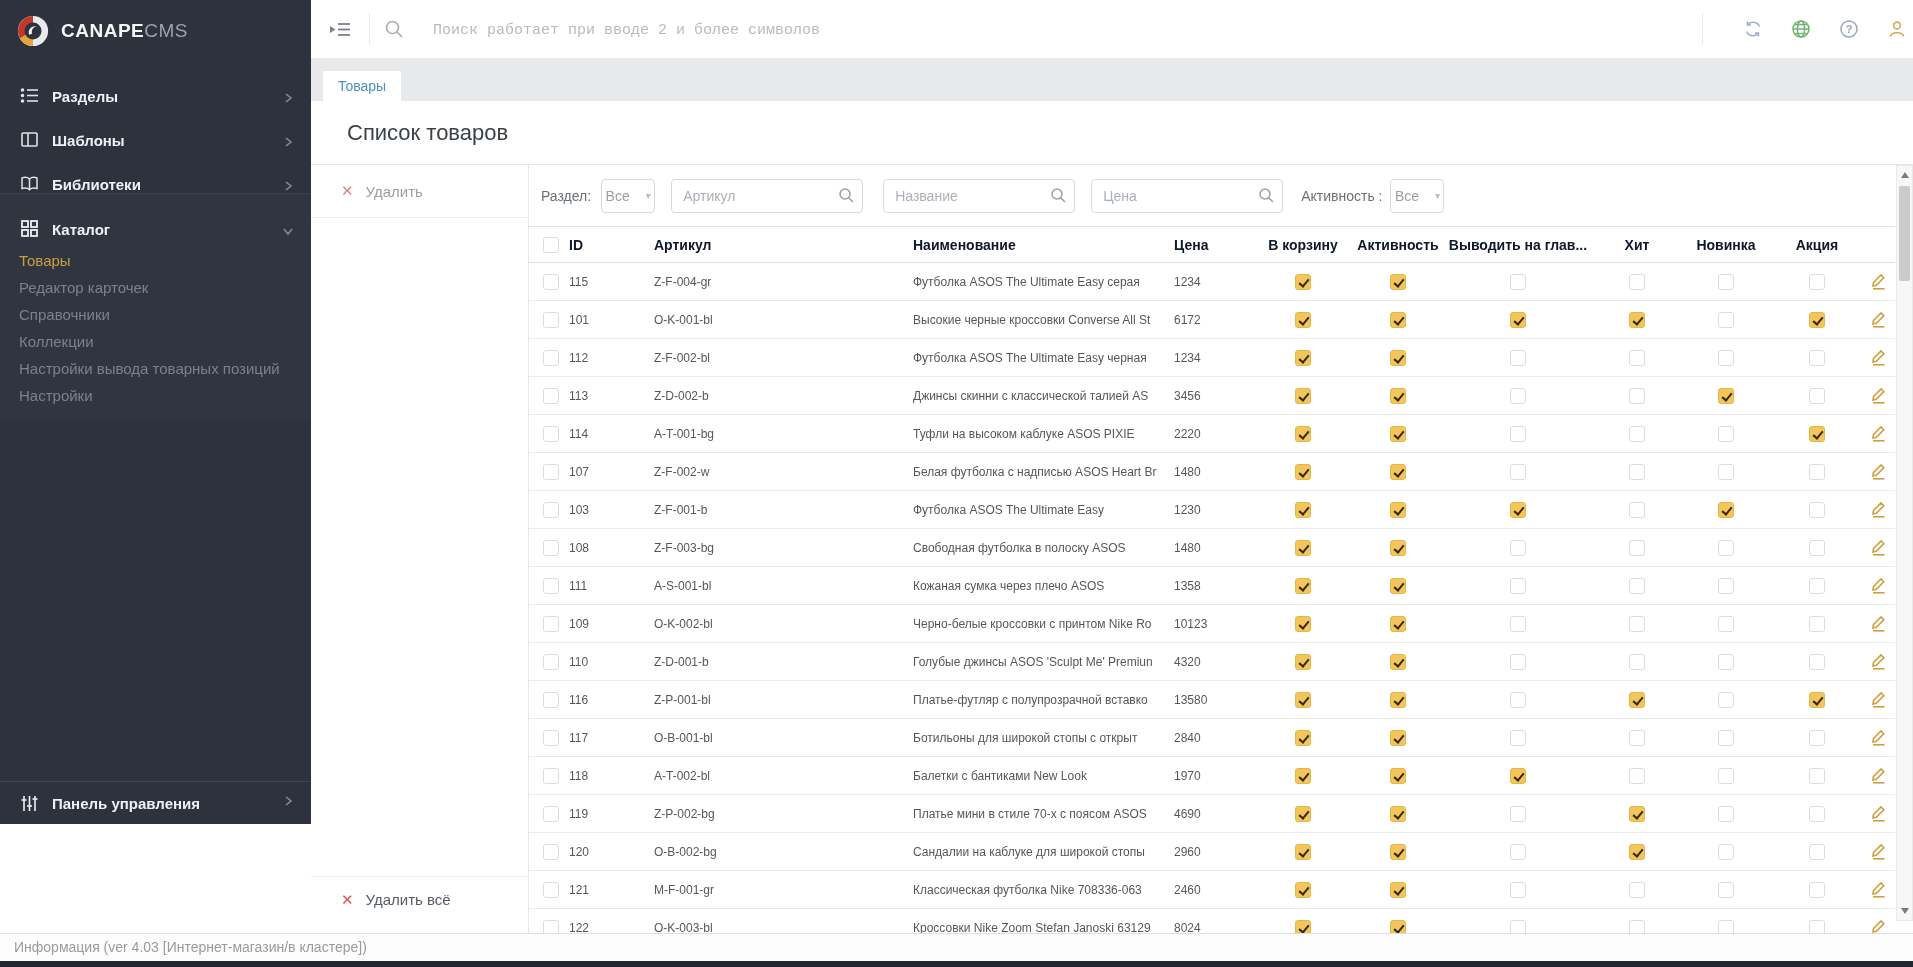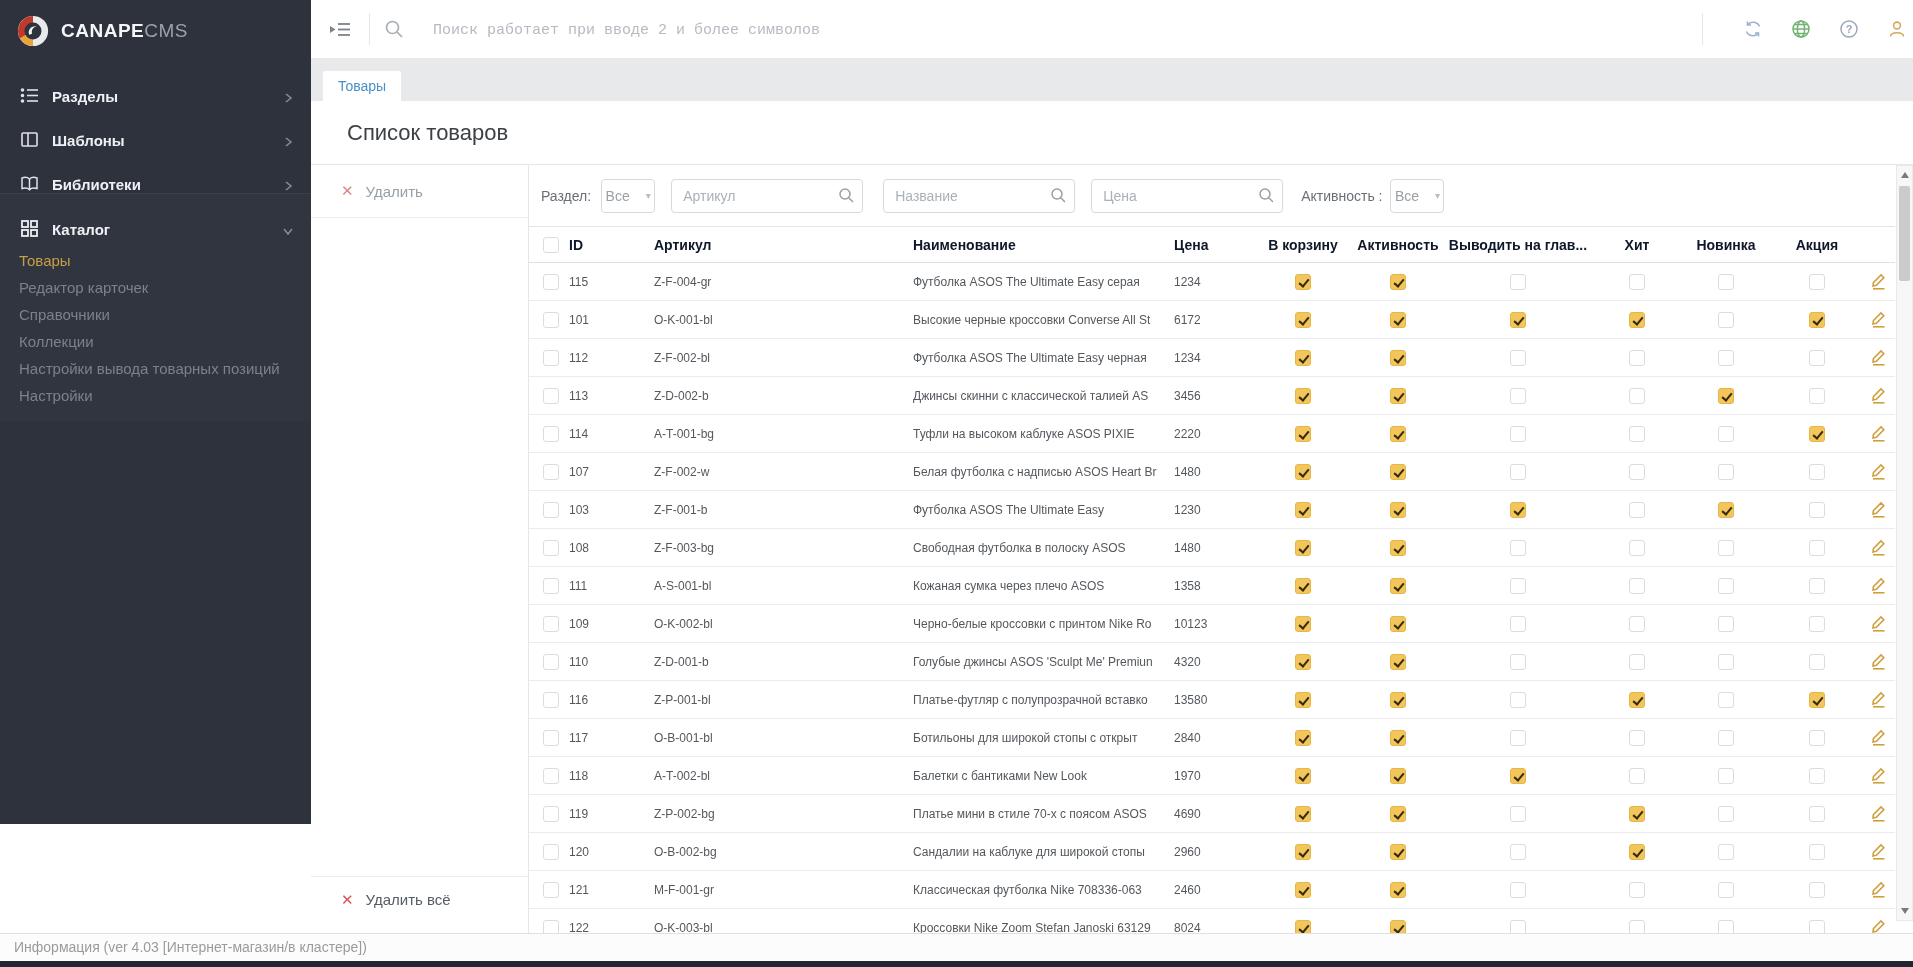--- a/index.html
+++ b/index.html
@@ -212,20 +212,38 @@
 
             <div class="subitem"><span>Коллекции</span></div>
 
             <div class="subitem"><span>Настройки вывода товарных позиций</span></div>
 
             <div class="subitem"><span>Настройки</span></div>
           </div>
       </div>
     </nav>
 
+    <div class="side-footer">
+      <span class="nicon">
+        <svg viewBox="0 0 19 19" width="19" height="19" fill="none" stroke="#eef1f4" stroke-width="1.6">
+          <line x1="4" y1="2" x2="4" y2="17"></line>
+            <line x1="9.5" y1="2" x2="9.5" y2="17"></line>
+            <line x1="15" y1="2" x2="15" y2="17"></line>
+          <line x1="1.5" y1="6" x2="6.5" y2="6"></line>
+            <line x1="7" y1="12" x2="12" y2="12"></line>
+            <line x1="12.5" y1="5" x2="17.5" y2="5"></line>
+        </svg>
+      </span>
+      <span class="nlabel">Панель управления</span>
+      <span class="chev">
+        <svg viewBox="0 0 14 14" width="14" height="14" fill="none" stroke="#868d98" stroke-width="1.6">
+            <polyline points="5,3 10,7 5,11"></polyline>
+          </svg>
+      </span>
+    </div>
   </aside>
 
   <div class="main">
 
     <div class="topbar">
       <span class="tb-toggle">
         <svg viewBox="0 0 22 21" width="22" height="21">
           <polygon points="1,7 6.5,10.5 1,14" fill="#7d838c"></polygon>
           <g stroke="#7d838c" stroke-width="1.8">
               <line x1="9" y1="5" x2="21" y2="5"></line>

